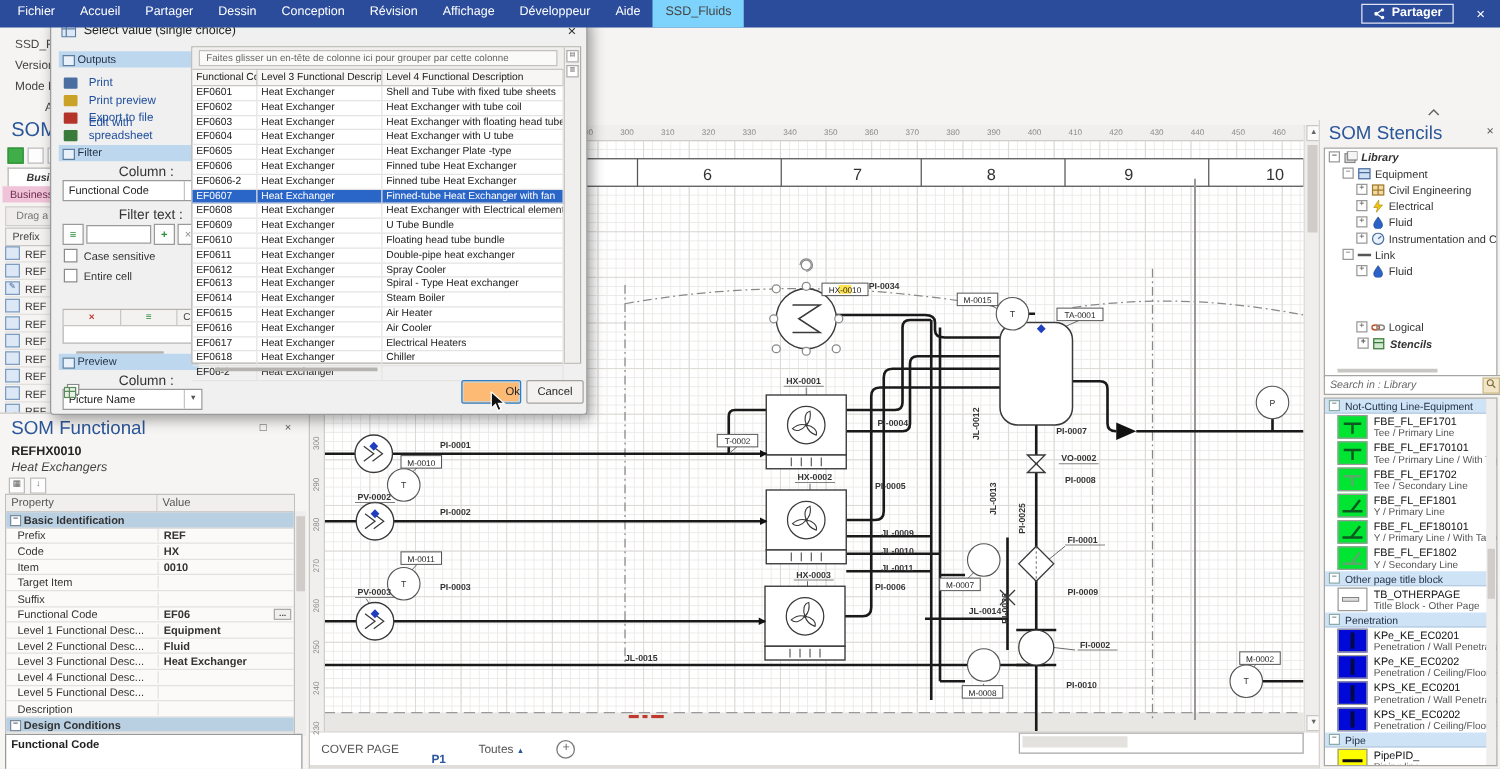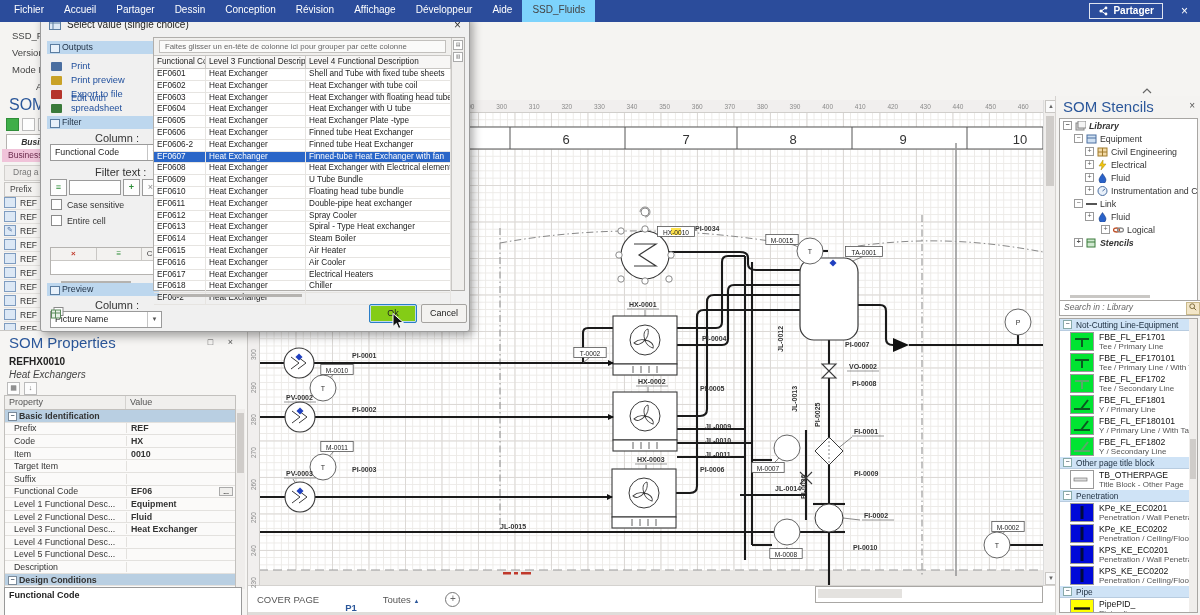--- a/index.html
+++ b/index.html
@@ -160,22 +160,22 @@
           border-bottom:1px solid #c9c7c4;font-size:8.2px;color:#222;}
   #dghead div{border-right:1px solid #c9c7c4;padding:1px 3px;white-space:nowrap;overflow:hidden;box-sizing:border-box;}
   #dgbody{position:absolute;left:0;top:31px;width:297px;}
   .dgrow{display:flex;height:10.8px;font-size:8.2px;color:#222;border-bottom:1px solid #e6e4e1;}
   .dgrow div{border-right:1px solid #e6e4e1;padding:0 3px;white-space:nowrap;overflow:hidden;box-sizing:border-box;line-height:10.5px;}
   .dgrow.sel{background:#2a66c8;color:#fff;}
   .dgc0{width:52px;}.dgc1{width:100px;}.dgc2{width:145px;}
   #dgstrip{position:absolute;right:0;top:0;width:12px;height:100%;background:#f0efed;border-left:1px solid #c9c7c4;}
   #dgstrip .b{width:8px;height:8px;border:1px solid #aaa;background:#fff;margin:2px auto 0;font-size:5px;line-height:7px;text-align:center;color:#666;}
   #dg-hscroll{position:absolute;left:18px;top:256px;width:130px;height:3px;background:#b5b3b0;}
-  #dlg-ok{position:absolute;left:328px;top:289px;width:46px;height:17px;background:#84cc16;border:1px solid #2a7ec9;
-          border-radius:2px;font-size:9px;text-align:center;line-height:16px;color:#222;box-shadow:0 0 0 1px #bcd9ef inset;}
+  #dlg-ok{position:absolute;left:328px;top:289px;width:46px;height:17px;background:#fdba74;border:1px solid #2a7ec9;
+          border-radius:2px;font-size:9px;text-align:right;line-height:16px;color:#222;box-shadow:0 0 0 1px #bcd9ef inset;}
   #dlg-cancel{position:absolute;left:380px;top:289px;width:44px;height:17px;background:#f3f2f0;border:1px solid #a5a3a0;
           border-radius:2px;font-size:9px;text-align:center;line-height:16px;color:#222;}
   #cursor{left:392px;top:313px;width:14px;height:18px;z-index:99;}
 </style>
 </head>
 <body>
 
 <div class="abs" id="titlebar">
   <div id="tabs">
       <span class="ttab">Fichier</span>
@@ -520,21 +520,21 @@
       </div>
       <div class="somrow">
         <span class="ric"></span>
         <span>REF</span>
       </div>
     </div>
   <div id="som-dot"></div>
 </div>
 
 <div class="abs" id="props">
-  <div id="props-title">SOM Properties</div>
+  <div id="props-title">SOM Functional</div>
   <div id="props-winbtns">□ ×</div>
   <div id="props-id">REFHX0010</div>
   <div id="props-type">Heat Exchangers</div>
   <div id="props-tools">
     <span class="mini-ic">▦</span>
     <span class="mini-ic">↓</span>
   </div>
   <div id="prop-grid">
     <div class="phead">
       <div class="pl">Property</div>
@@ -703,29 +703,29 @@
             </svg></span>
           <span>Link</span>
         </div>
         <div class="trow" style="padding-left: 25px;">
           <span class="exp">+</span>
           <span class="tic"><svg width="11" height="10" viewBox="0 0 11 10">
               <path d="M5.5 0.5 C8 4 9 5.5 9 7 A3.5 3.5 0 0 1 2 7 C2 5.5 3 4 5.5 0.5 Z" fill="#2a62c8" stroke="#1a3a7a" stroke-width="0.5"></path>
             </svg></span>
           <span>Fluid</span>
         </div>
-        <div class="trow" style="padding-left: 41px;">
+        <div class="trow" style="padding-left: 25px; margin-top: 32px;">
           <span class="exp">+</span>
           <span class="tic"><svg width="11" height="10" viewBox="0 0 11 10">
               <ellipse cx="3.5" cy="5" rx="3" ry="2" fill="none" stroke="#c0522a" stroke-width="1.3"></ellipse>
               <ellipse cx="7.5" cy="5" rx="3" ry="2" fill="none" stroke="#888" stroke-width="1.3"></ellipse>
             </svg></span>
           <span>Logical</span>
         </div>
-        <div class="trow italic" style="padding-left: 14px;">
+        <div class="trow italic" style="padding-left: 26px;">
           <span class="exp">+</span>
           <span class="tic"><svg width="11" height="10" viewBox="0 0 11 10">
               <rect x="1" y="1" width="8" height="8" fill="#cfe8cf" stroke="#3a7a3a"></rect>
               <line x1="1" y1="4" x2="9" y2="4" stroke="#3a7a3a"></line>
             </svg></span>
           <span>Stencils</span>
         </div>
       </div>
     <div id="st-tree-scroll"></div>
   </div>

